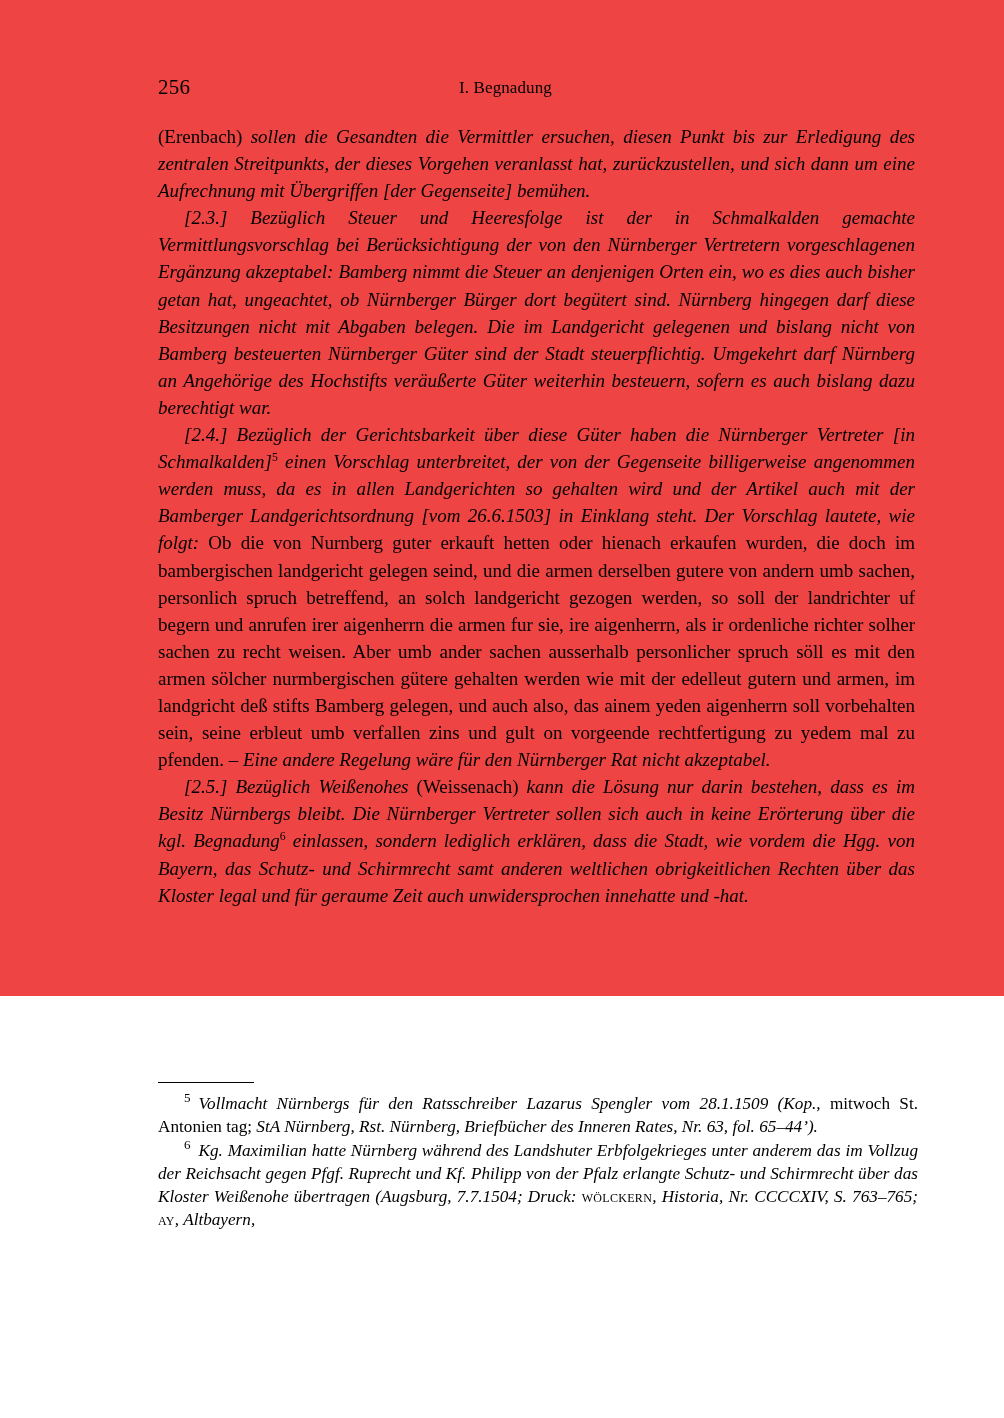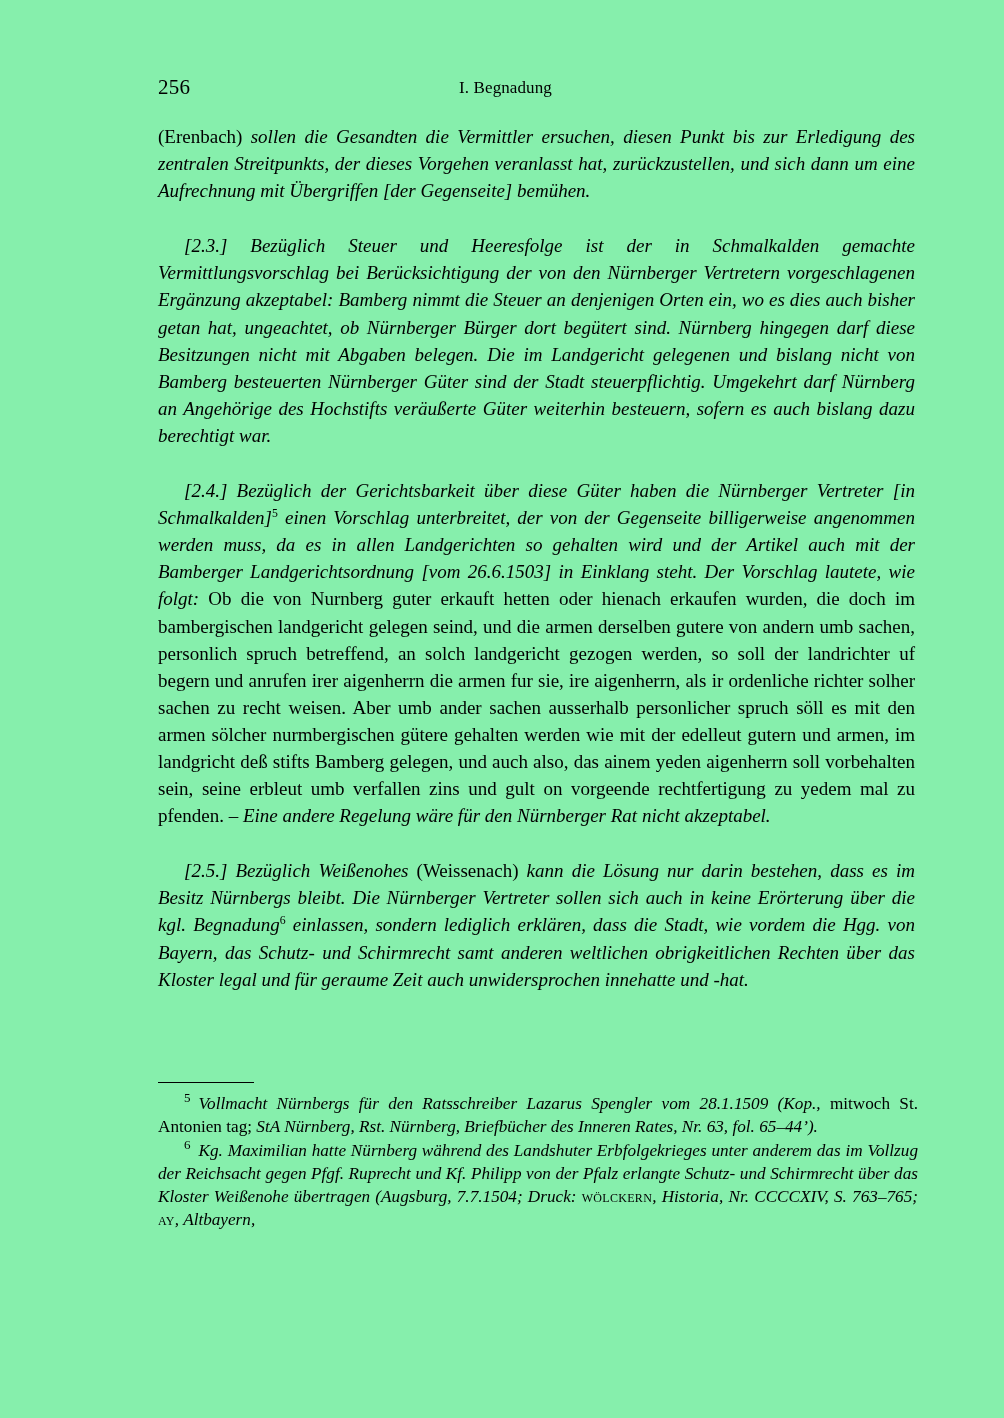--- a/index.html
+++ b/index.html
@@ -15,22 +15,22 @@
     font-family: "Liberation Serif", "DejaVu Serif", serif;
     color: #000000;
     overflow: hidden;
   }
 
   .page {
     position: absolute;
     left: 0;
     top: 0;
     width: 1004px;
-    height: 1418px;
-    background: #86efac;
+    height: 996px;
+    background: #ef4444;
   }
 
   
   .running-head {
     position: absolute;
     left: 158px;
     top: 74px;
     width: 757px;
     height: 26px;
   }
@@ -64,21 +64,20 @@
     margin: 0;
     font-size: 19px;
     line-height: 27.1px;
     text-align: justify;
     text-justify: inter-word;
     font-style: italic;
     hyphens: none;
   }
   p.para.indent {
     text-indent: 26px;
-    margin-top: 28px;
   }
   .rom {
     font-style: normal;
   }
   .ital {
     font-style: italic;
   }
   sup.fn {
     font-size: 0.62em;
     vertical-align: super;

